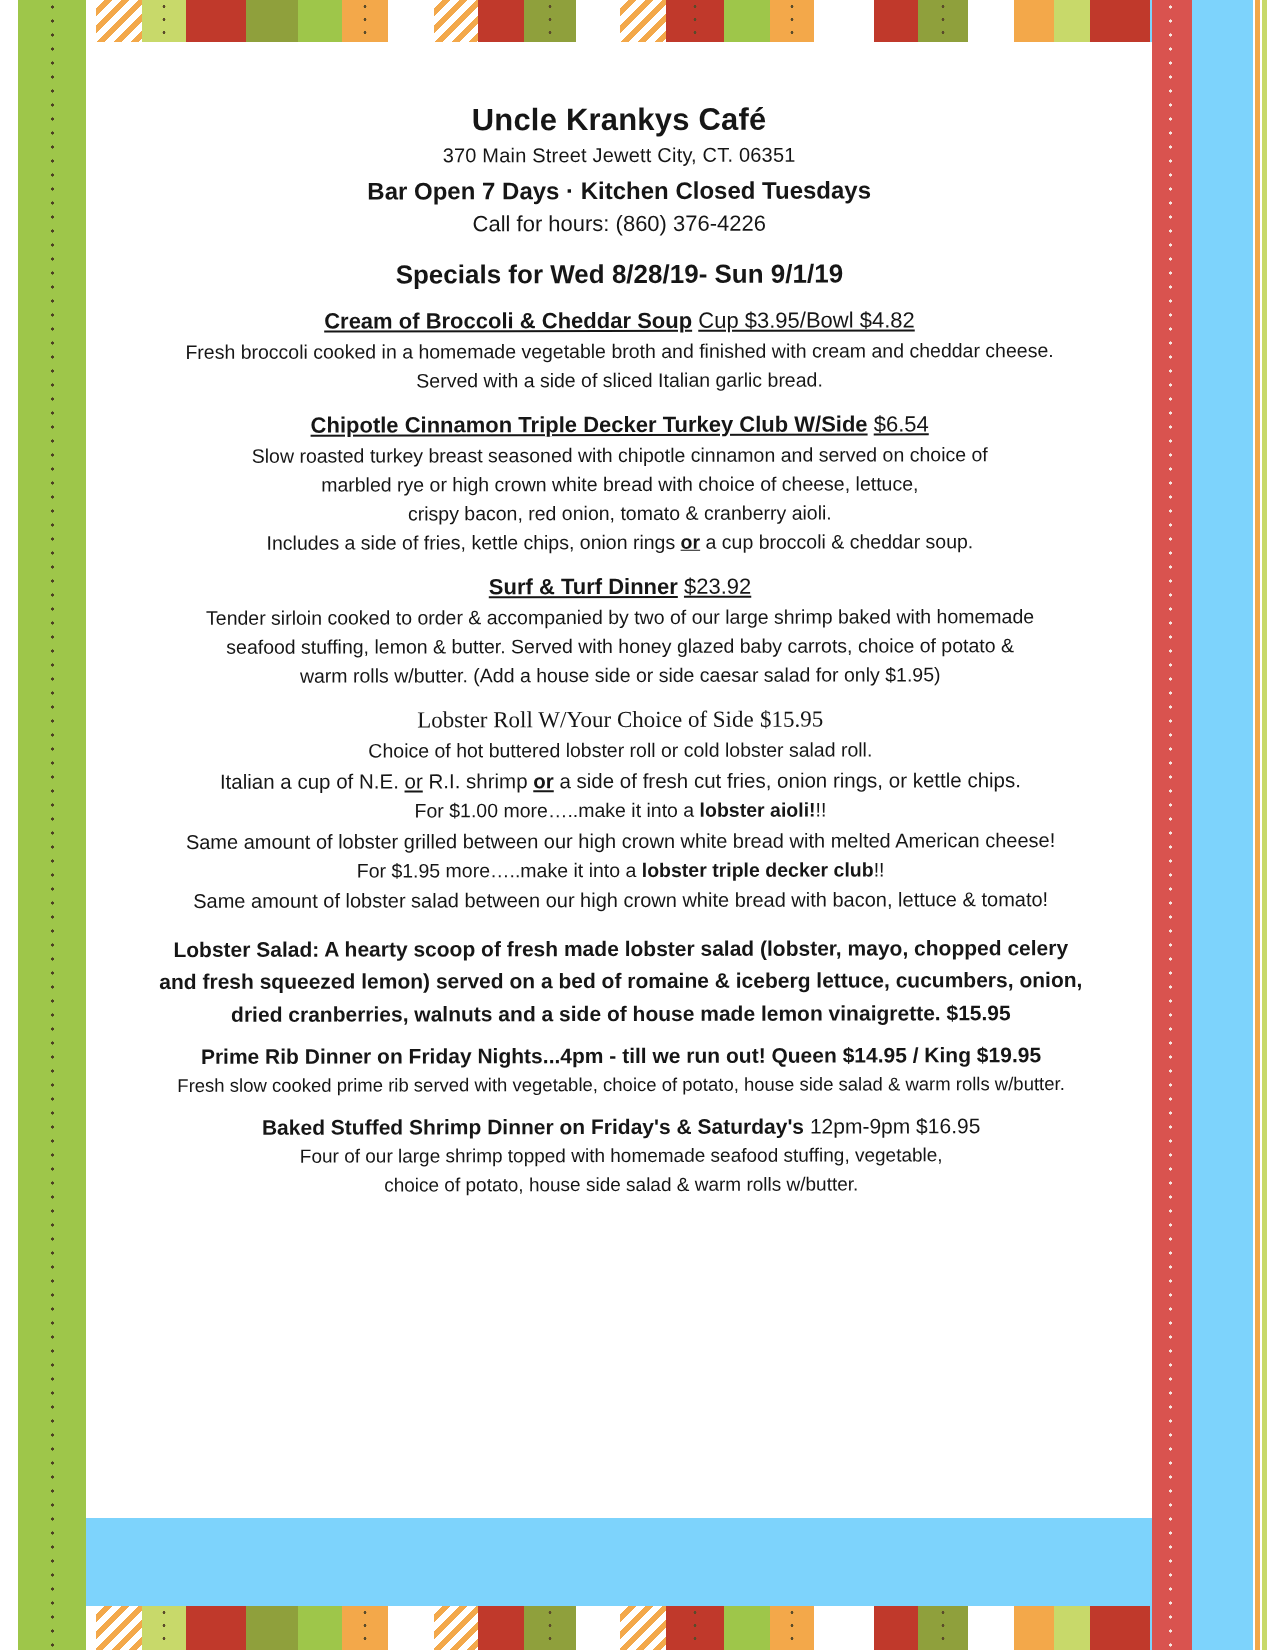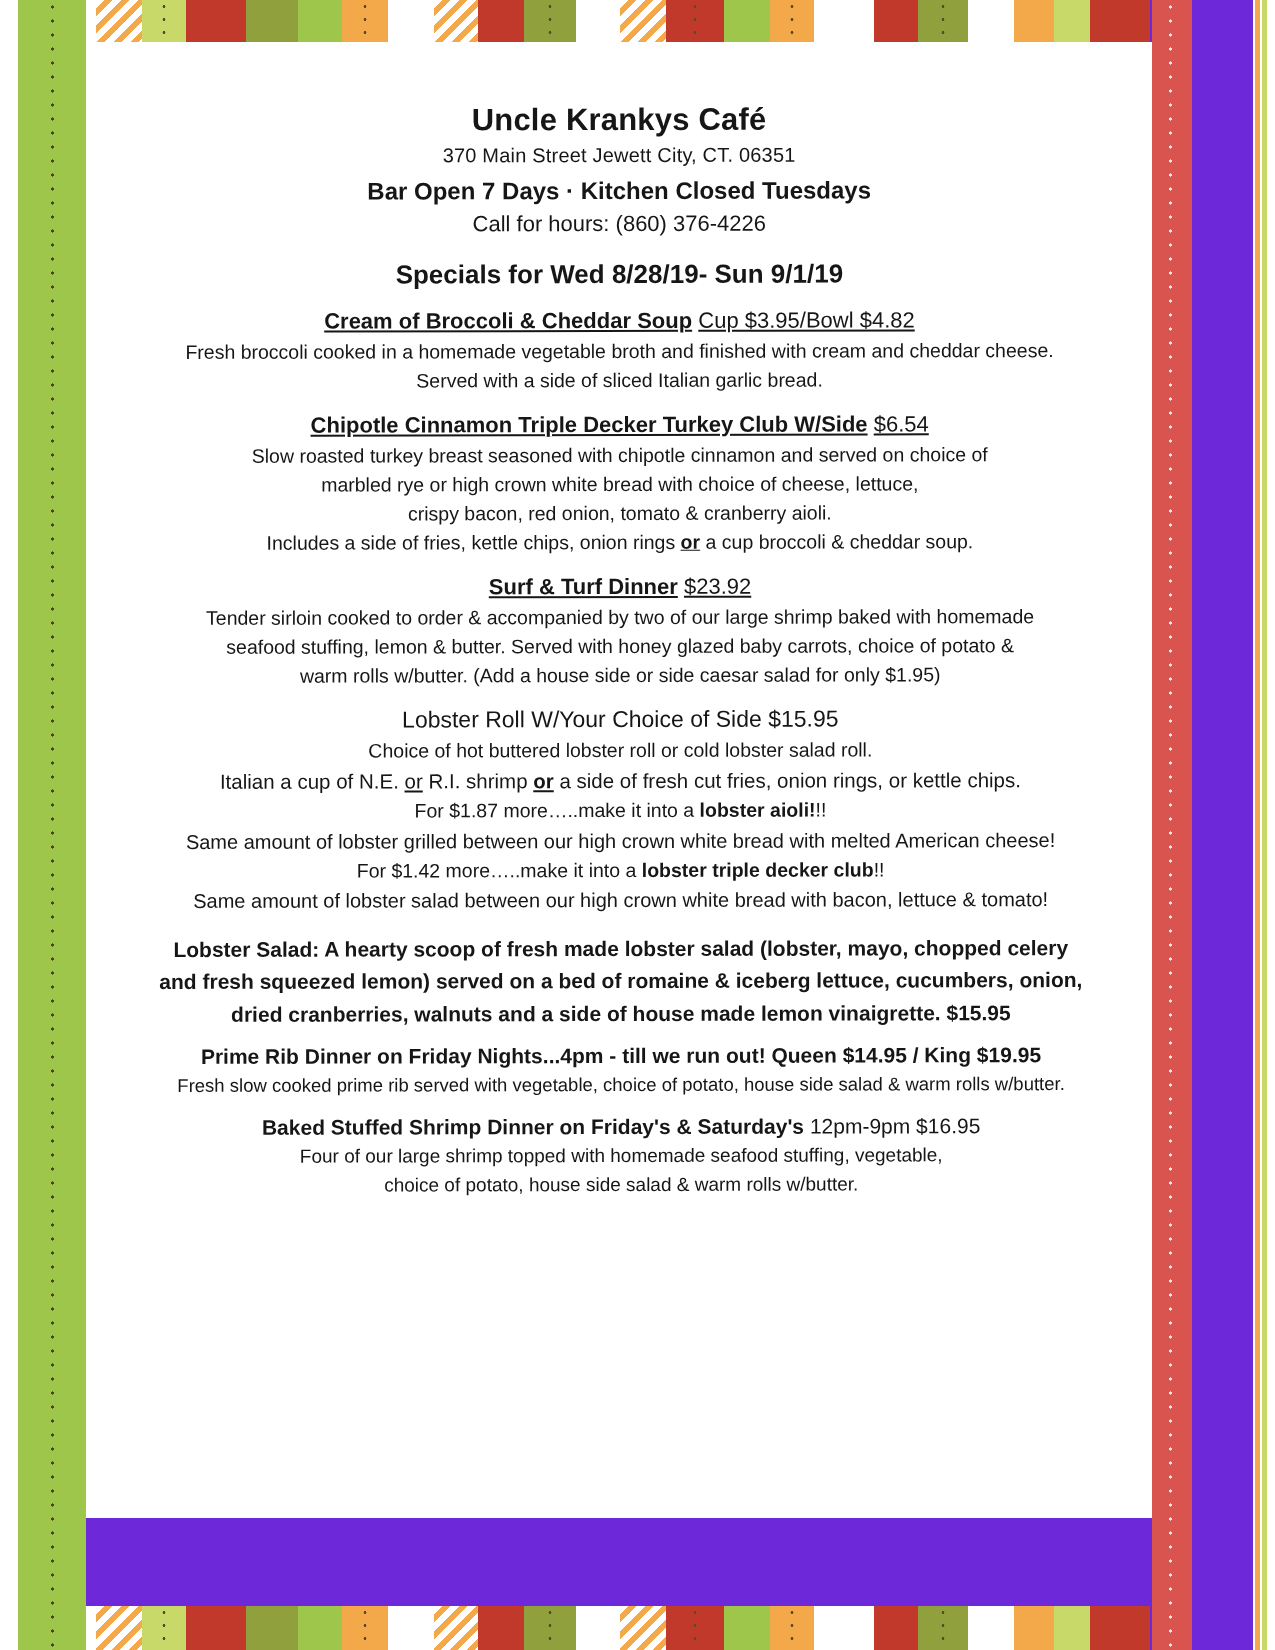--- a/index.html
+++ b/index.html
@@ -12,21 +12,21 @@
     height: 1650px;
     font-family: "Liberation Sans", sans-serif;
     overflow: hidden;
     position: relative;
   }
 
   
   .page {
     position: absolute;
     inset: 0;
-    background: #6d28d9;
+    background: #7dd3fc;
   }
 
   
   .scan-edge {
     position: absolute;
     top: 0;
     right: 0;
     width: 22px;
     height: 100%;
     background: linear-gradient(to right,
@@ -171,20 +171,21 @@
   }
   .item-head .pr {
     font-weight: 400;
     text-decoration: underline;
     text-underline-offset: 2px;
   }
   .item-head.no-underline .nm,
   .item-head.no-underline .pr {
     text-decoration: none;
     font-weight: 400;
+    font-family: Liberation Serif, serif;
   }
   .desc {
     text-align: center;
     font-size: 19.5px;
     line-height: 1.5;
   }
   .desc .u { text-decoration: underline; font-weight: 700; }
   .desc .u-thin { text-decoration: underline; }
   .desc .b { font-weight: 700; }
 
@@ -372,25 +373,25 @@
         <div class="item-head no-underline" style="font-size:23px;">
           <span class="nm">Lobster Roll W/Your Choice of Side</span>
           <span class="pr">$15.95</span>
         </div>
         <div class="desc">
           <div>Choice of hot buttered lobster roll or cold lobster salad roll.</div>
           <div style="font-size:20.5px;">
             <span>Italian a cup of N.E. </span><span class="u-thin">or</span><span> R.I. shrimp </span><span class="u">or</span><span> a side of fresh cut fries, onion rings, or kettle chips.</span>
           </div>
           <div>
-            <span>For $1.87 more…..make it into a </span><span class="b">lobster aioli!</span><span>!!</span>
+            <span>For $1.00 more…..make it into a </span><span class="b">lobster aioli!</span><span>!!</span>
           </div>
           <div style="font-size:20px;">Same amount of lobster grilled between our high crown white bread with melted American cheese!</div>
           <div>
-            <span>For $1.42 more…..make it into a </span><span class="b">lobster triple decker club</span><span>!!</span>
+            <span>For $1.95 more…..make it into a </span><span class="b">lobster triple decker club</span><span>!!</span>
           </div>
           <div style="font-size:20px;">Same amount of lobster salad between our high crown white bread with bacon, lettuce &amp; tomato!</div>
         </div>
       </div>
 
       <div class="lobster-salad">
         <div>Lobster Salad:  A hearty scoop of fresh made lobster salad (lobster, mayo, chopped celery</div>
         <div>and fresh squeezed lemon) served on a bed of romaine &amp; iceberg lettuce, cucumbers, onion,</div>
         <div>dried cranberries, walnuts and a side of house made lemon vinaigrette.  $15.95</div>
       </div>

